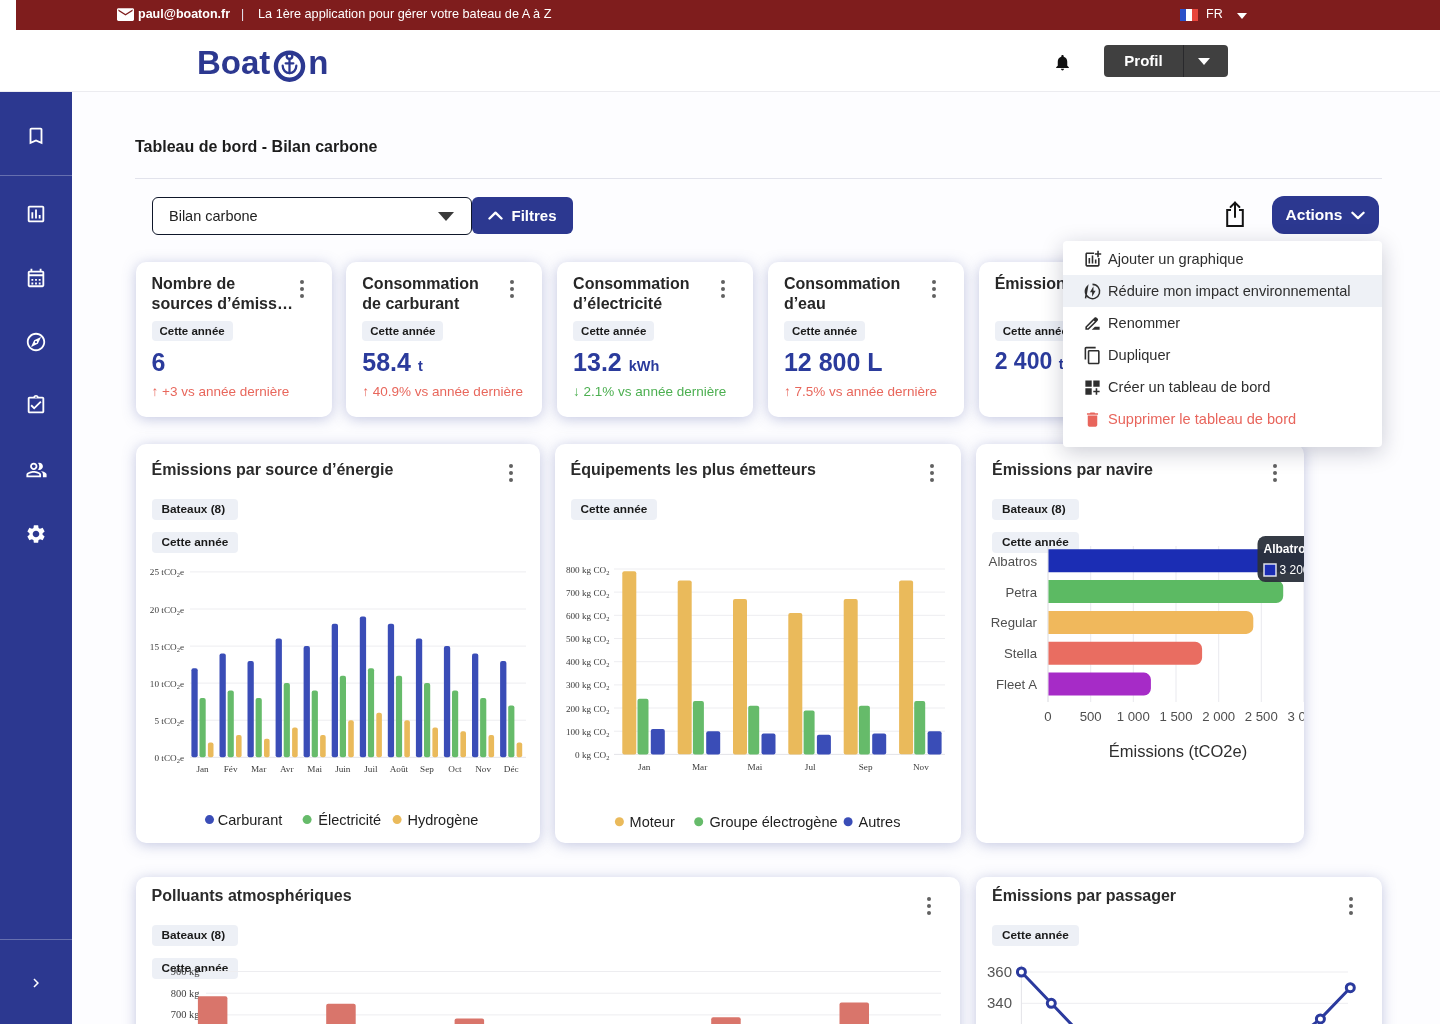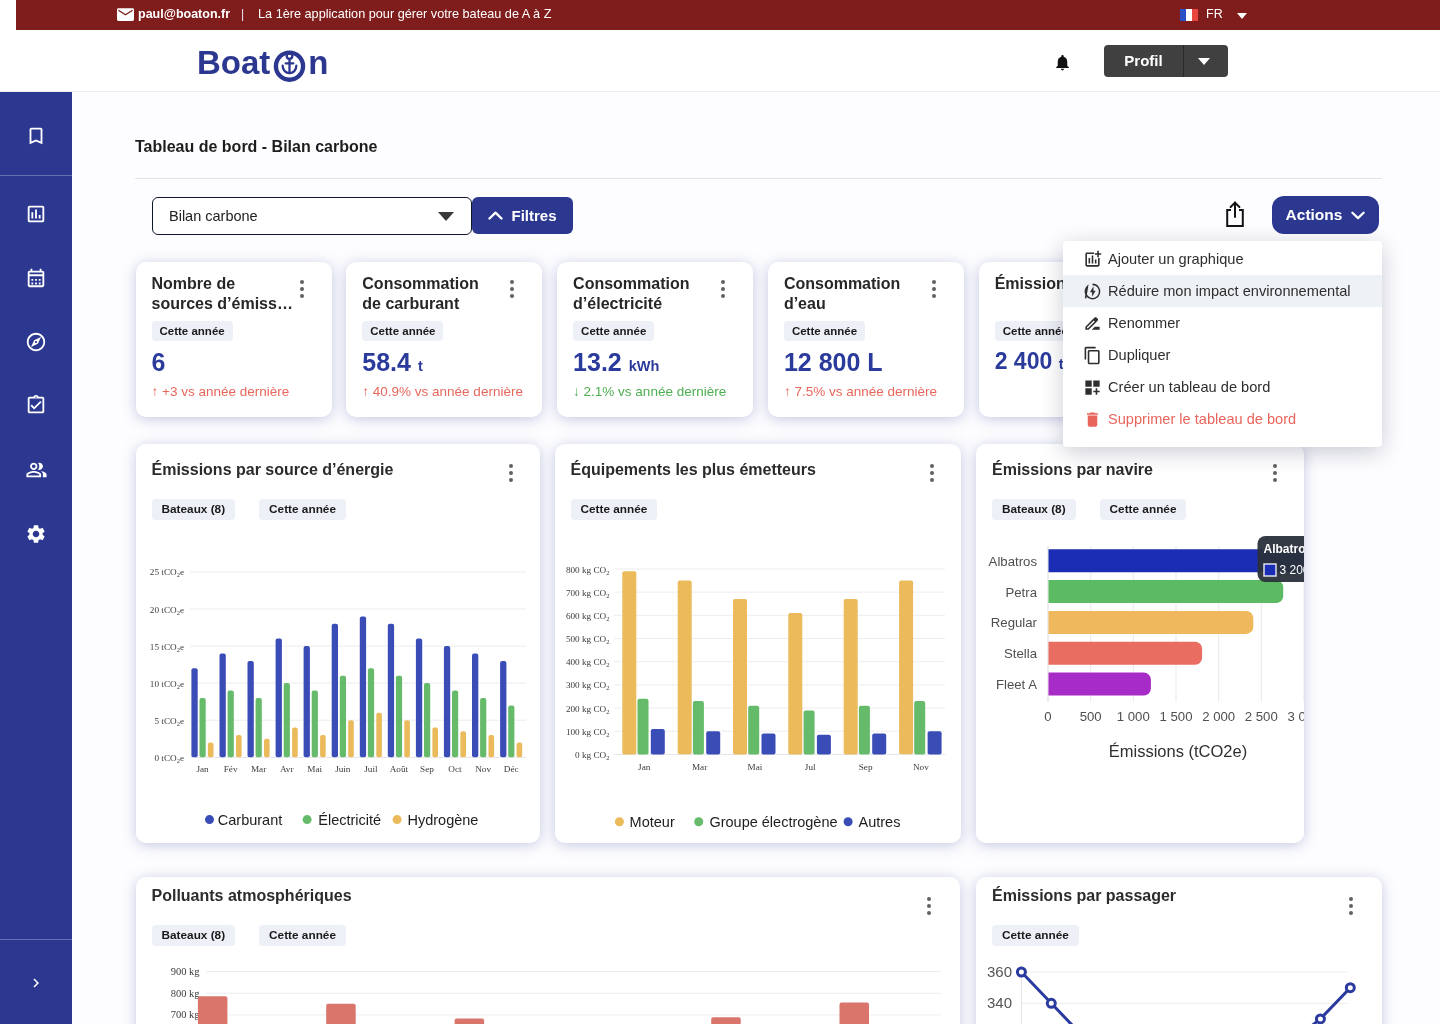--- a/index.html
+++ b/index.html
@@ -40,21 +40,21 @@
 .dots { position:absolute; width:4px; }
 .dots i { display:block; width:4px; height:4px; border-radius:50%; background:#616161; margin-bottom:3px; }
 .chip { position:absolute; height:20px; line-height:20px; background:#edf0f6; border-radius:4px; padding:0 8px; font-size:11.5px; font-weight:bold; color:#1a1a1a; white-space:nowrap; }
 .kpi .chip { left:16px; top:59px; }
 .num { position:absolute; left:16px; top:86px; font-size:25px; font-weight:bold; color:#2b3b9c; white-space:nowrap; }
 .num span { font-size:14.5px; }
 .delta { position:absolute; left:16px; top:122px; font-size:13.5px; white-space:nowrap; }
 .red { color:#e8675c; }
 .green { color:#4caf50; }
 .ccard .ti { position:absolute; left:16px; top:17px; font-size:16px; font-weight:bold; color:#2b2b2b; }
-.ccard .chips { position:absolute; left:16px; top:55px; display:flex; gap:24px; }
+.ccard .chips { position:absolute; left:16px; top:55px; display:flex; gap:12px;flex-direction:column; }
 .ccard .chip { position:relative; height:21px; line-height:21px; font-size:11.8px; padding:0 10px; }
 .ccard svg.plot { position:absolute; left:0; top:0; }
 #menu { position:absolute; left:1063px; top:241px; width:319px; height:206px; background:#fff; border-radius:4px; box-shadow:0 5px 22px rgba(20,25,60,0.22); padding-top:2px; z-index:50; }
 .mi { position:relative; height:32px; display:flex; align-items:center; }
 .mi svg { position:absolute; left:20px; }
 .mi span { position:absolute; left:45px; font-size:14.6px; color:#2e2e2e; white-space:nowrap; }
 .mi.hl { background:#eef1f6; }
 .mi.del span { color:#e8655c; }
 </style>
 </head>

